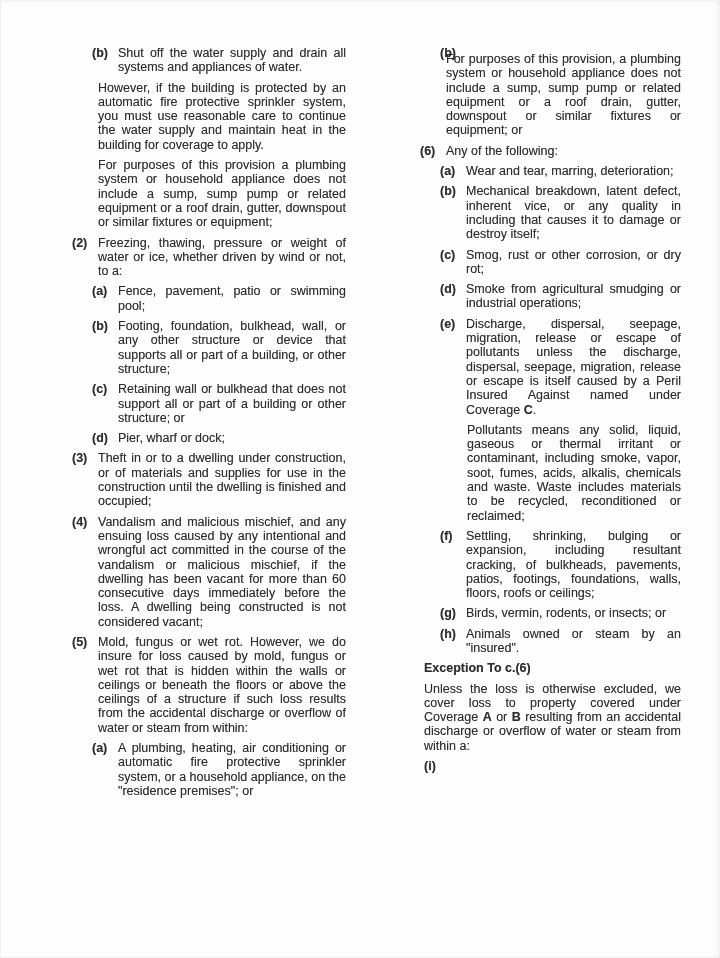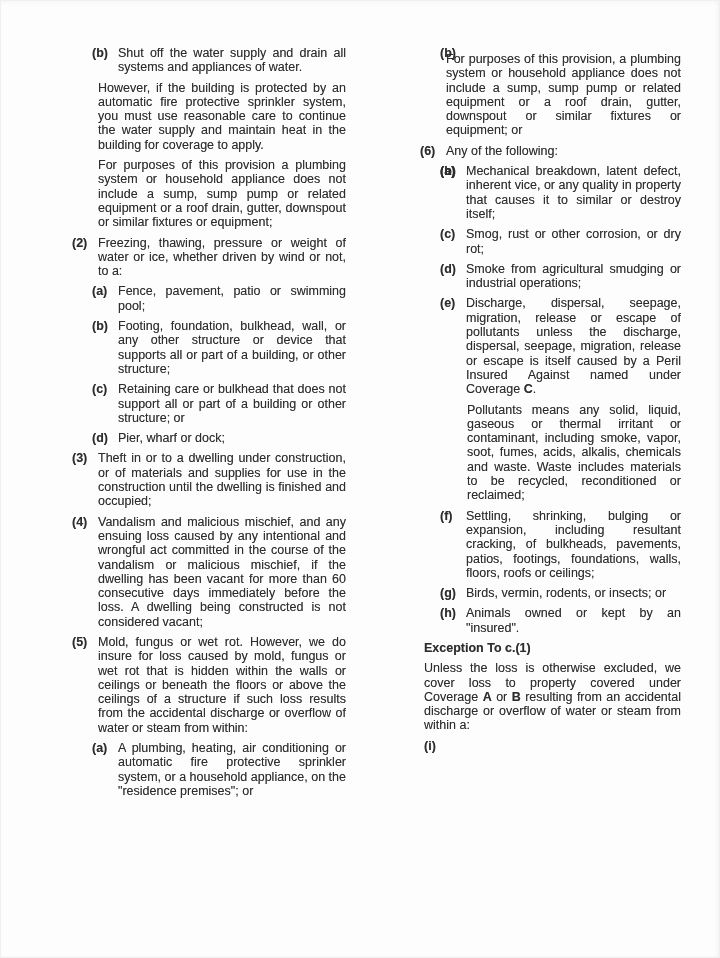--- a/index.html
+++ b/index.html
@@ -53,37 +53,37 @@
 <body>
 
 <div class="page">
   <div class="col col-left">
       <div class="block item ind2"><span class="marker">(b)</span><span class="txt"><span>Shut off the water supply and drain all systems and appliances of water.</span></span></div>
       <div class="block para ind1"><span class="txt"><span>However, if the building is protected by an automatic fire protective sprinkler system, you must use reasonable care to continue the water supply and maintain heat in the building for coverage to apply.</span></span></div>
       <div class="block para ind1"><span class="txt"><span>For purposes of this provision a plumbing system or household appliance does not include a sump, sump pump or related equipment or a roof drain, gutter, downspout or similar fixtures or equipment;</span></span></div>
       <div class="block item ind1"><span class="marker">(2)</span><span class="txt"><span>Freezing, thawing, pressure or weight of water or ice, whether driven by wind or not, to a:</span></span></div>
       <div class="block item ind2"><span class="marker">(a)</span><span class="txt"><span>Fence, pavement, patio or swimming pool;</span></span></div>
       <div class="block item ind2"><span class="marker">(b)</span><span class="txt"><span>Footing, foundation, bulkhead, wall, or any other structure or device that supports all or part of a building, or other structure;</span></span></div>
-      <div class="block item ind2"><span class="marker">(c)</span><span class="txt"><span>Retaining care or bulkhead that does not support all or part of a building or other structure; or</span></span></div>
+      <div class="block item ind2"><span class="marker">(c)</span><span class="txt"><span>Retaining wall or bulkhead that does not support all or part of a building or other structure; or</span></span></div>
       <div class="block item ind2"><span class="marker">(d)</span><span class="txt"><span>Pier, wharf or dock;</span></span></div>
       <div class="block item ind1"><span class="marker">(3)</span><span class="txt"><span>Theft in or to a dwelling under construction, or of materials and supplies for use in the construction until the dwelling is finished and occupied;</span></span></div>
       <div class="block item ind1"><span class="marker">(4)</span><span class="txt"><span>Vandalism and malicious mischief, and any ensuing loss caused by any intentional and wrongful act committed in the course of the vandalism or malicious mischief, if the dwelling has been vacant for more than 60 consecutive days immediately before the loss. A dwelling being constructed is not considered vacant;</span></span></div>
       <div class="block item ind1"><span class="marker">(5)</span><span class="txt"><span>Mold, fungus or wet rot. However, we do insure for loss caused by mold, fungus or wet rot that is hidden within the walls or ceilings or beneath the floors or above the ceilings of a structure if such loss results from the accidental discharge or overflow of water or steam from within:</span></span></div>
       <div class="block item ind2"><span class="marker">(a)</span><span class="txt"><span>A plumbing, heating, air conditioning or automatic fire protective sprinkler system, or a household appliance, on the "residence premises"; or</span></span></div>
     </div>
   <div class="col col-right">
       <div class="block item ind2"><span class="marker">(b)</span></div>
       <div class="block para ind1"><span class="txt"><span>For purposes of this provision, a plumbing system or household appliance does not include a sump, sump pump or related equipment or a roof drain, gutter, downspout or similar fixtures or equipment; or</span></span></div>
       <div class="block item ind1"><span class="marker">(6)</span><span class="txt"><span>Any of the following:</span></span></div>
-      <div class="block item ind2"><span class="marker">(a)</span></div>
-      <div class="block item ind2"><span class="marker">(b)</span><span class="txt"><span>Mechanical breakdown, latent defect, inherent vice, or any quality in property that causes it to similar or destroy itself;</span></span></div>
+      <div class="block item ind2"><span class="marker">(a)</span><span class="txt"><span>Wear and tear, marring, deterioration;</span></span></div>
+      <div class="block item ind2"><span class="marker">(b)</span><span class="txt"><span>Mechanical breakdown, latent defect, inherent vice, or any quality in including that causes it to damage or destroy itself;</span></span></div>
       <div class="block item ind2"><span class="marker">(c)</span><span class="txt"><span>Smog, rust or other corrosion, or dry rot;</span></span></div>
       <div class="block item ind2"><span class="marker">(d)</span><span class="txt"><span>Smoke from agricultural smudging or industrial operations;</span></span></div>
       <div class="block item ind2"><span class="marker">(e)</span><span class="txt"><span>Discharge, dispersal, seepage, migration, release or escape of pollutants unless the discharge, dispersal, seepage, migration, release or escape is itself caused by a Peril Insured Against named under Coverage </span><b>C</b><span>.</span></span></div>
       <div class="block para ind2"><span class="txt"><span>Pollutants means any solid, liquid, gaseous or thermal irritant or contaminant, including smoke, vapor, soot, fumes, acids, alkalis, chemicals and waste. Waste includes materials to be recycled, reconditioned or reclaimed;</span></span></div>
       <div class="block item ind2"><span class="marker">(f)</span><span class="txt"><span>Settling, shrinking, bulging or expansion, including resultant cracking, of bulkheads, pavements, patios, footings, foundations, walls, floors, roofs or ceilings;</span></span></div>
       <div class="block item ind2"><span class="marker">(g)</span><span class="txt"><span>Birds, vermin, rodents, or insects; or</span></span></div>
-      <div class="block item ind2"><span class="marker">(h)</span><span class="txt"><span>Animals owned or kept by an "insured".</span></span></div>
-      <div class="block heading ind0"><span class="txt"><span>Exception To c.(1)</span></span></div>
+      <div class="block item ind2"><span class="marker">(h)</span><span class="txt"><span>Animals owned or steam by an "insured".</span></span></div>
+      <div class="block heading ind0"><span class="txt"><span>Exception To c.(6)</span></span></div>
       <div class="block para ind0"><span class="txt"><span>Unless the loss is otherwise excluded, we cover loss to property covered under Coverage </span><b>A</b><span> or </span><b>B</b><span> resulting from an accidental discharge or overflow of water or steam from within a:</span></span></div>
       <div class="block item ind0"><span class="marker">(i)</span></div>
     </div>
 </div>
 
 </body></html>

